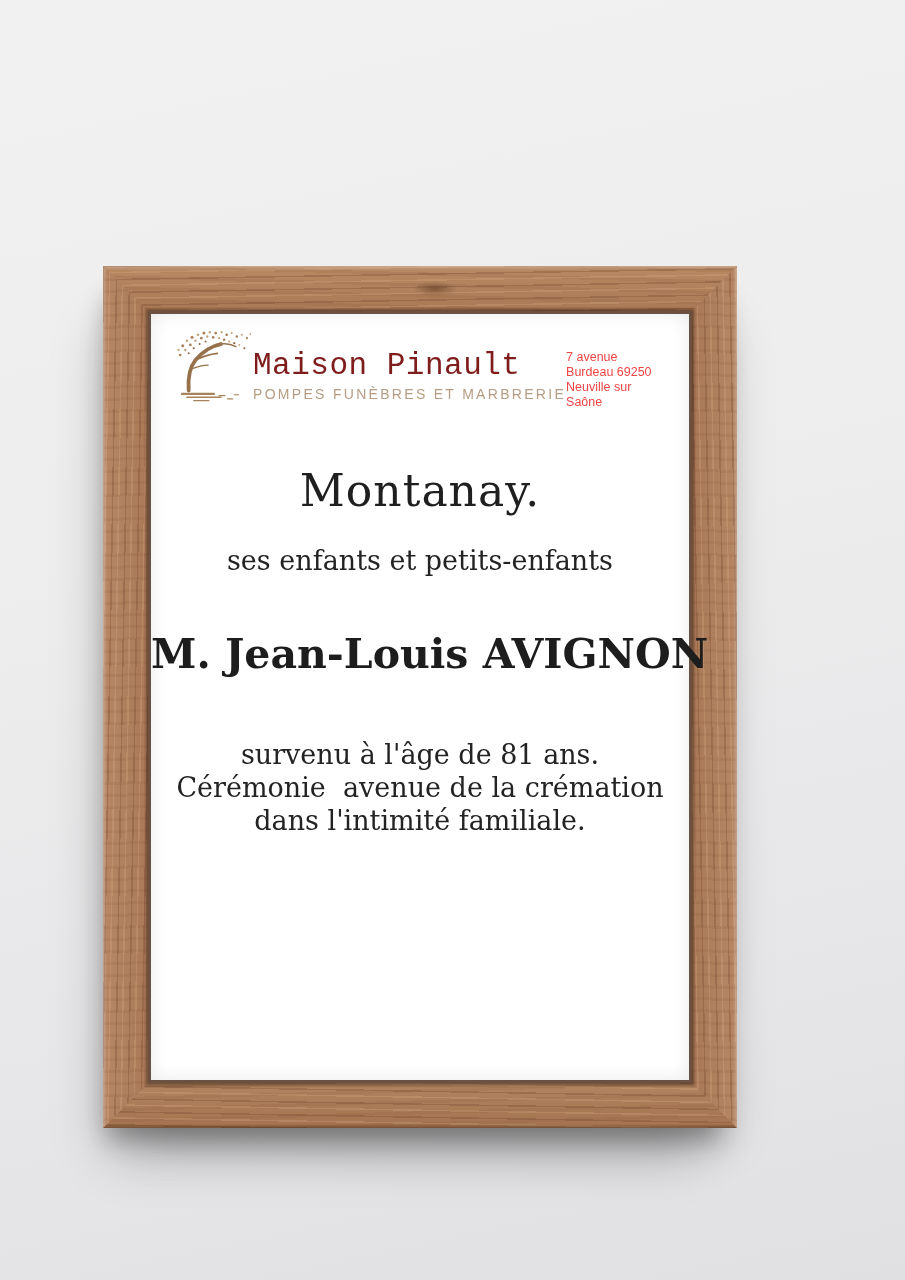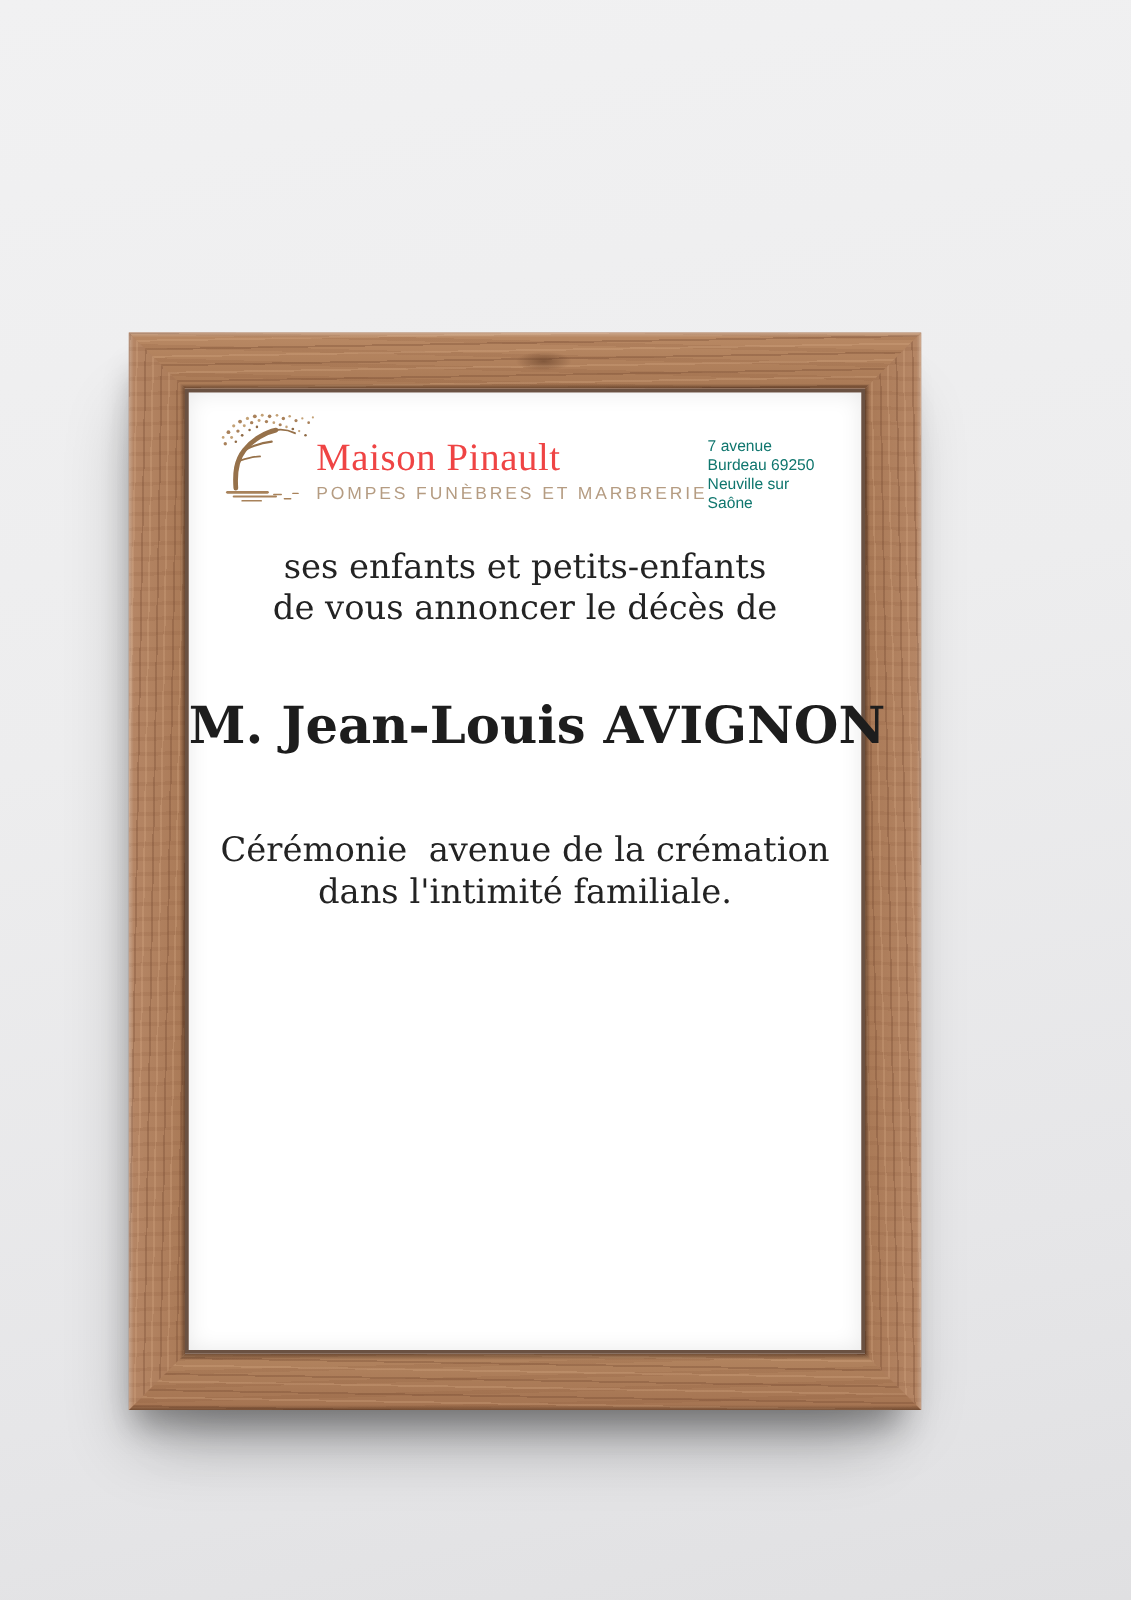--- a/index.html
+++ b/index.html
@@ -61,26 +61,26 @@
   }
   .paper-inner{
     height:100%;text-align:center;color:#232323;
     font-family:"DejaVu Serif","Liberation Serif",serif;
   }
   
   .poster-header{display:flex;justify-content:space-between;align-items:flex-start;
     padding:14px 26px 0 20px;text-align:left;}
   .logo{display:flex;}
   .brand-block{margin-left:-4px;margin-top:22px;}
-  .brand{font-family:Liberation Serif, serif;font-size:31px;line-height:1;color:#ef4444;letter-spacing:.5px;}
+  .brand{font-family:Liberation Mono, monospace;font-size:31px;line-height:1;color:#7f1d1d;letter-spacing:.5px;}
   .tagline{font-family:Liberation Sans, sans-serif;font-size:14px;letter-spacing:2.3px;
     color:#b59c82;margin-top:5px;white-space:nowrap;}
   .agency{font-family:"Liberation Sans",sans-serif;margin-top:16px;}
   .agency-title{font-weight:bold;font-size:15px;color:#2d2d2d;line-height:1.2;}
-  .agency-line{font-size:12.5px;color:#0f766e;margin-top:6px;line-height:1.2;}
+  .agency-line{font-size:12.5px;color:#ef4444;margin-top:6px;line-height:1.2;}
   
   .city{font-size:44px;margin-top:56px;line-height:1.15;letter-spacing:1px;color:#1f1f1f;}
   .intro{margin-top:28px;font-size:27px;line-height:1.22;}
   .intro div,.details div{white-space:pre-wrap;}
   .name{margin-top:52px;font-size:41px;line-height:1.2;white-space:nowrap;color:#1d1d1d;font-weight:bold;}
   .details{margin-top:60px;font-size:27px;line-height:1.22;}
 </style>
 </head>
 <body>
 
@@ -156,29 +156,30 @@
               <div class="brand">Maison Pinault</div>
               <div class="tagline">POMPES FUNÈBRES ET MARBRERIE</div>
             </div>
           </div>
 
           <div class="agency">
             <div class="agency-line">7 avenue Burdeau 69250 Neuville sur Saône</div>
           </div>
         </div>
 
+        <div class="city">Montanay.</div>
 
         <div class="intro">
           <div>ses enfants et petits-enfants</div>
-          <div>de vous annoncer le décès de</div>
         </div>
 
         <div class="name">M. Jean-Louis AVIGNON</div>
 
         <div class="details">
+          <div>survenu à l'âge de 81 ans.</div>
           <div>Cérémonie  avenue de la crémation</div>
           <div>dans l'intimité familiale.</div>
         </div>
 
       </div>
     </div>
   </div>
 </div>
 
 </body></html>

